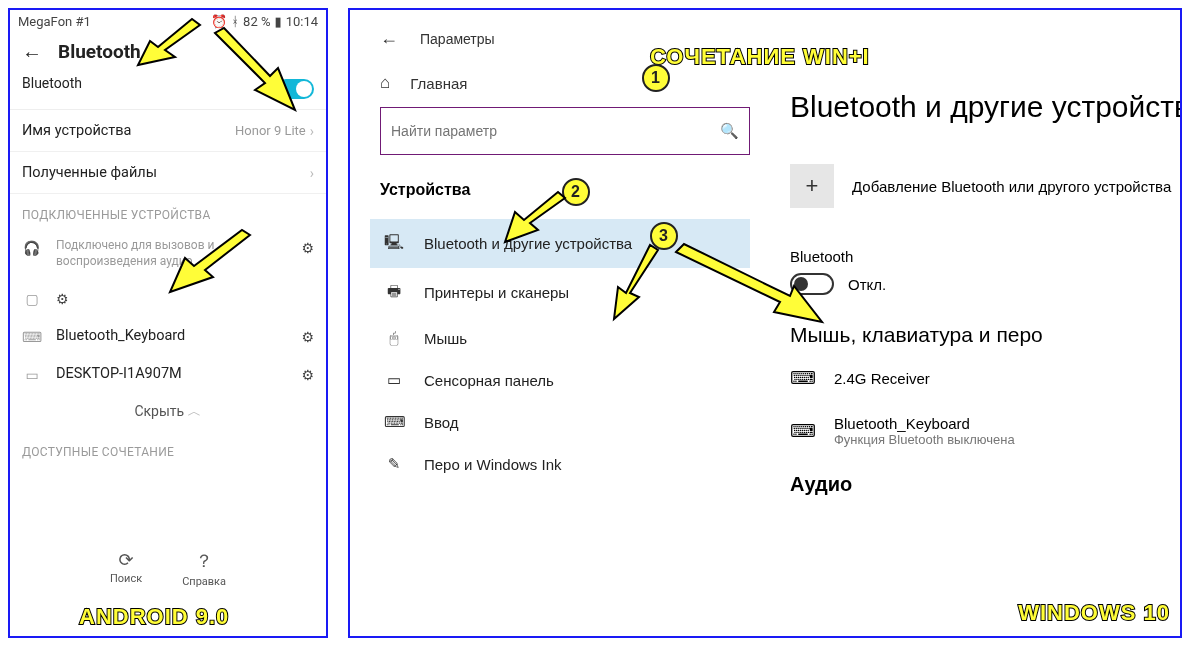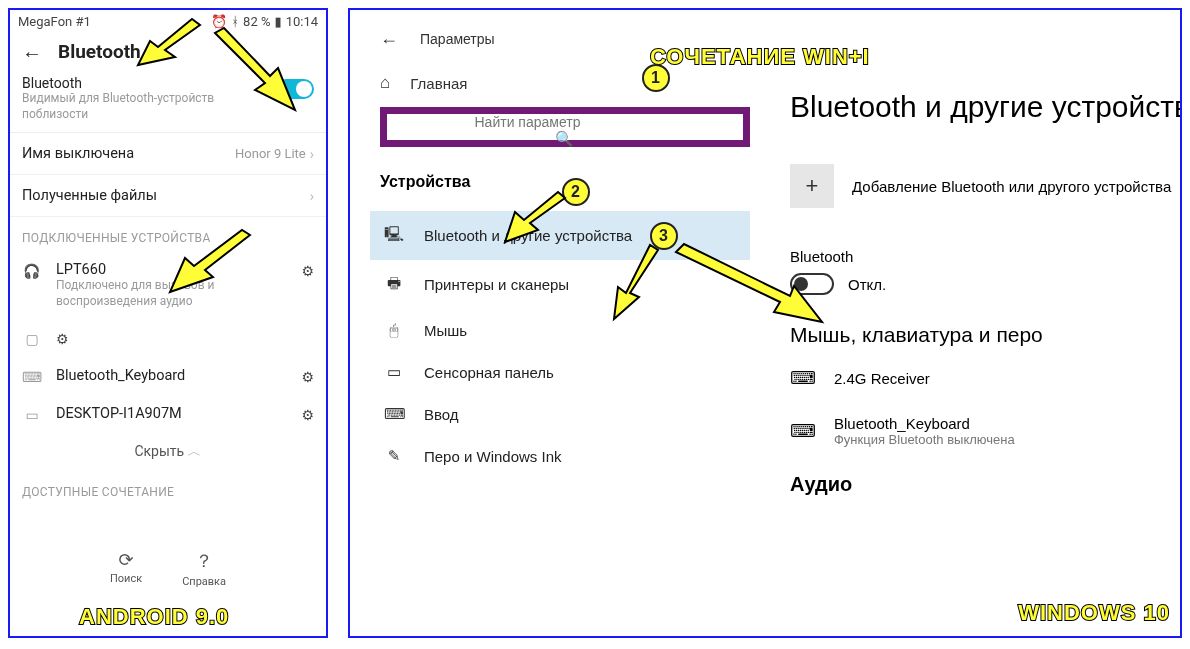--- a/index.html
+++ b/index.html
@@ -44,21 +44,21 @@
   .android .bottom .btn .ic { font-size:18px; }
 
   
   .windows { flex:1; height:630px; display:flex; overflow:hidden; font-family:"Segoe UI", Arial, sans-serif; }
   .wleft { width:430px; padding:18px 30px 0 30px; position:relative;}
   .wright { flex:1; padding:80px 0 0 10px; overflow:hidden;}
   .wheaderrow { display:flex; align-items:center; gap:22px; font-size:14px; color:#333; margin-bottom:24px;}
   .wheaderrow .back { font-size:18px; color:#333;}
   .whome { display:flex; align-items:center; gap:20px; font-size:15px; color:#333; margin:20px 0 14px 0;}
   .whome .ic { font-size:17px; }
-  .wsearch { display:flex; align-items:center; border:7px solid #701a75; height:40px; padding:0 10px; margin-bottom:26px; position:relative;flex-direction:column;}
+  .wsearch { display:flex; align-items:center; border:1px solid #701a75; height:48px; padding:0 10px; margin-bottom:26px; position:relative;}
   .wsearch input { border:none; outline:none; font-size:14px; flex:1; color:#666; background:transparent;}
   .wsearch .sic { color:#555; font-size:15px;}
   .wsection { font-size:16px; font-weight:600; margin-bottom:20px;}
   .witem { display:flex; align-items:center; gap:20px; padding:12px 4px; font-size:15px; color:#222;}
   .witem .ic { width:20px; text-align:center; color:#333; }
   .witem.active { background:#d7e9f5; margin-left:-10px; padding-left:14px;}
   .wright h2 { font-weight:400; font-size:30px; margin-bottom:40px; white-space:nowrap;}
   .addbtn { display:flex; align-items:center; gap:18px; margin-bottom:40px;}
   .addbtn .plus { width:44px; height:44px; background:#e6e6e6; display:flex; align-items:center; justify-content:center; font-size:22px; color:#333;}
   .addbtn .txt { font-size:15px; white-space:nowrap;text-align:right;}
@@ -98,44 +98,42 @@
   </div>
 
   <div class="titlebar">
     <span class="back">←</span>
     <span class="title">Bluetooth</span>
   </div>
 
   <div class="bt-toggle-row">
     <div class="bt-left">
       <div class="bt-title">Bluetooth</div>
-      <div class="bt-sub">Видимый для Bluetooth-устройств поблизости</div>
     </div>
     <div class="toggle-on"></div>
   </div>
 
   <div class="row">
-    <span class="label">Имя выключена</span>
+    <span class="label">Имя устройства</span>
     <span class="value">
         <span>Honor 9 Lite</span>
         <span class="chev">›</span>
       </span>
   </div>
 
   <div class="row">
     <span class="label">Полученные файлы</span>
     <span class="chev">›</span>
   </div>
 
   <div class="section-label">ПОДКЛЮЧЕННЫЕ УСТРОЙСТВА</div>
 
   <div class="dev-row">
     <div class="dev-icon">🎧</div>
     <div class="dev-body">
-      <div class="dev-name">LPT660</div>
       <div class="dev-sub">Подключено для вызовов и воспроизведения аудио</div>
     </div>
     <span class="gear">⚙</span>
   </div>
 
   <div class="dev-row">
     <div class="dev-icon">▢</div>
     <span class="gear">⚙</span>
   </div>
 

